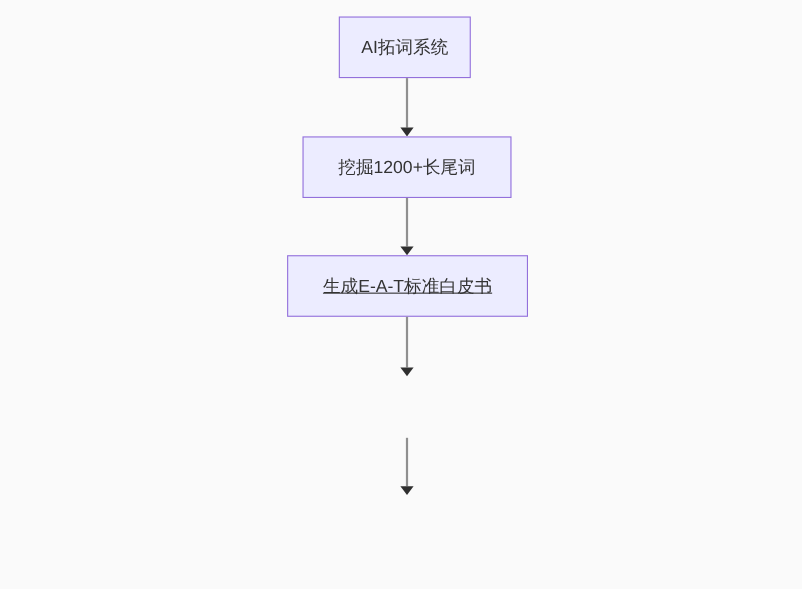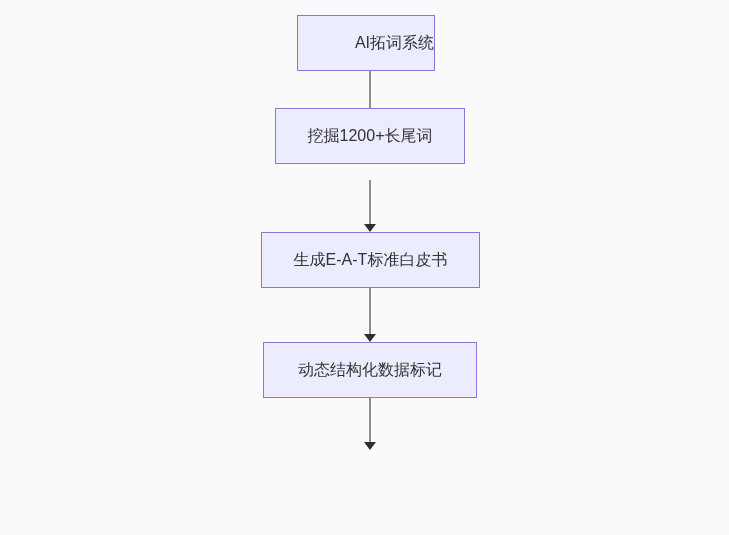--- a/index.html
+++ b/index.html
@@ -29,23 +29,23 @@
     background: var(--node-fill);
     border: 1.5px solid var(--node-border);
     color: var(--text-color);
     font-size: 16px;
     display: flex;
     align-items: center;
     justify-content: center;
     text-align: center;
     white-space: nowrap;
   }
-  .node-1 { left: 297px; top: 15px;  width: 138px; height: 56px; justify-content: flex-end; }
-  .node-2 { left: 275px; top: 108px; width: 190px; height: 56px; }
-  .node-3 { left: 261px; top: 232px; width: 219px; height: 56px; }
+  .node-1 { left: 308px; top: 15px;  width: 120px; height: 56px; }
+  .node-2 { left: 275px; top: 124px; width: 190px; height: 56px; }
+  .node-3 { left: 261px; top: 232px; width: 219px; height: 56px; text-decoration: underline; }
   .node-4 { left: 263px; top: 342px; width: 214px; height: 56px; }
   .node-5 { left: 254px; top: 450px; width: 233px; height: 55px; border-color: var(--node-border-light); }
   .edge {
     position: absolute;
     left: 364px;
     width: 12px;
     display: flex;
     flex-direction: column;
     align-items: center;
   }
@@ -92,23 +92,20 @@
 
   <div class="node node-3">
     <span>生成E-A-T标准白皮书</span>
   </div>
 
   <div class="edge edge-3">
     <div class="edge-line"></div>
     <div class="arrowhead"></div>
   </div>
 
-  <div class="node node-4">
-    <span>动态结构化数据标记</span>
-  </div>
 
   <div class="edge edge-4">
     <div class="edge-line"></div>
     <div class="arrowhead"></div>
   </div>
 
 
 </div>
 
 </body></html>

